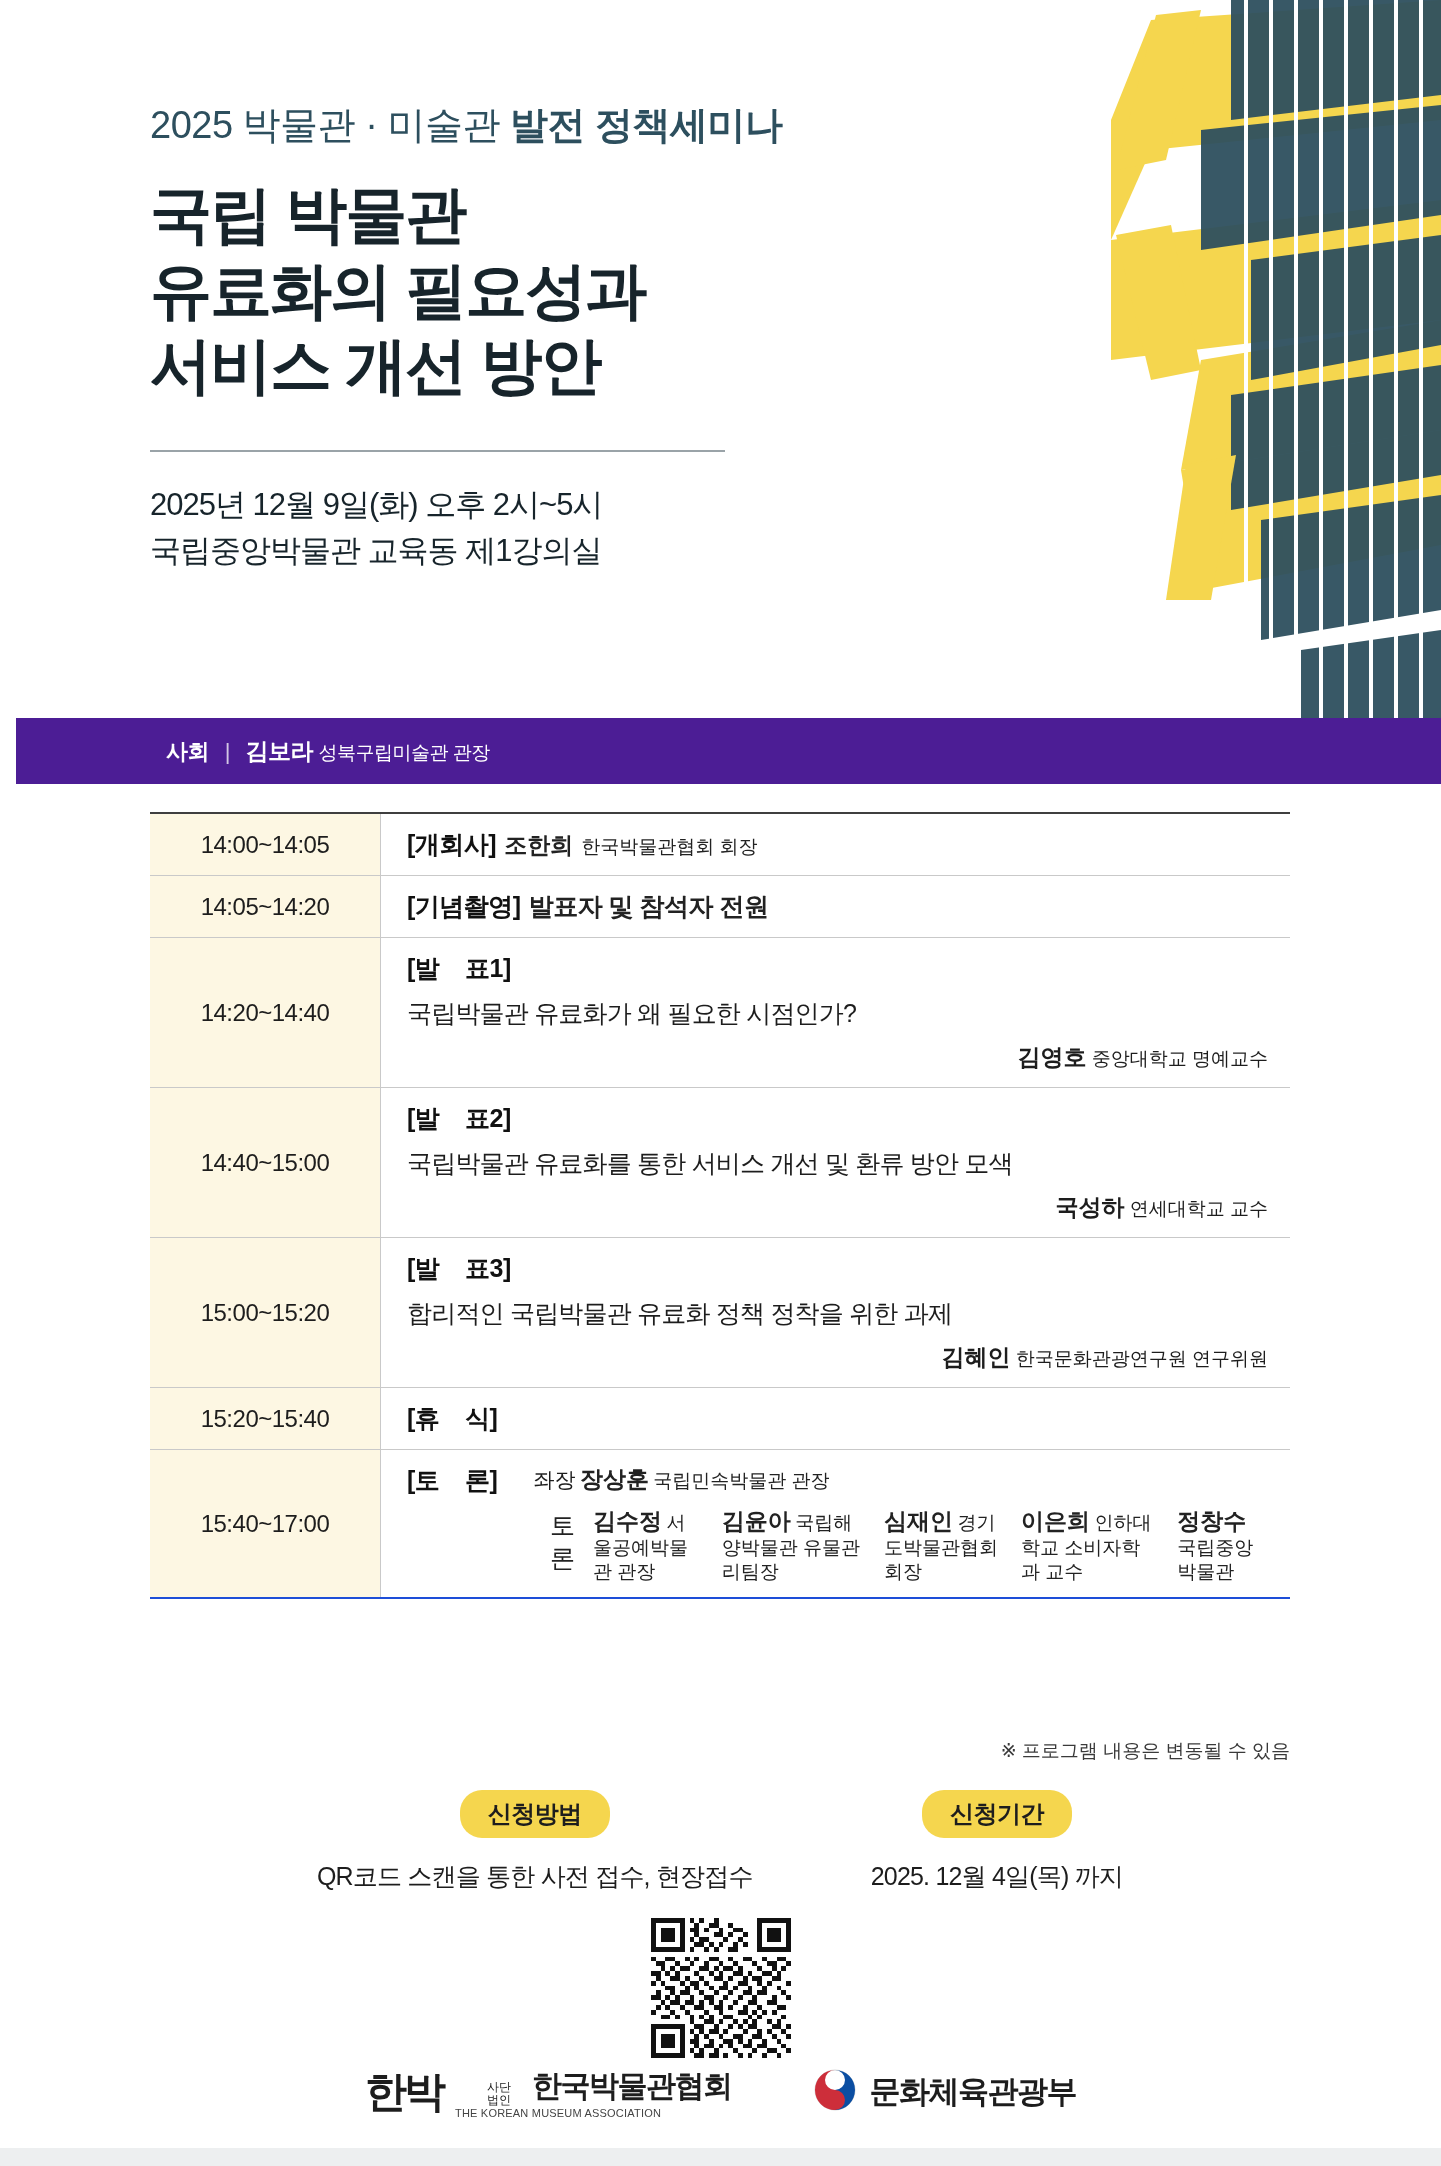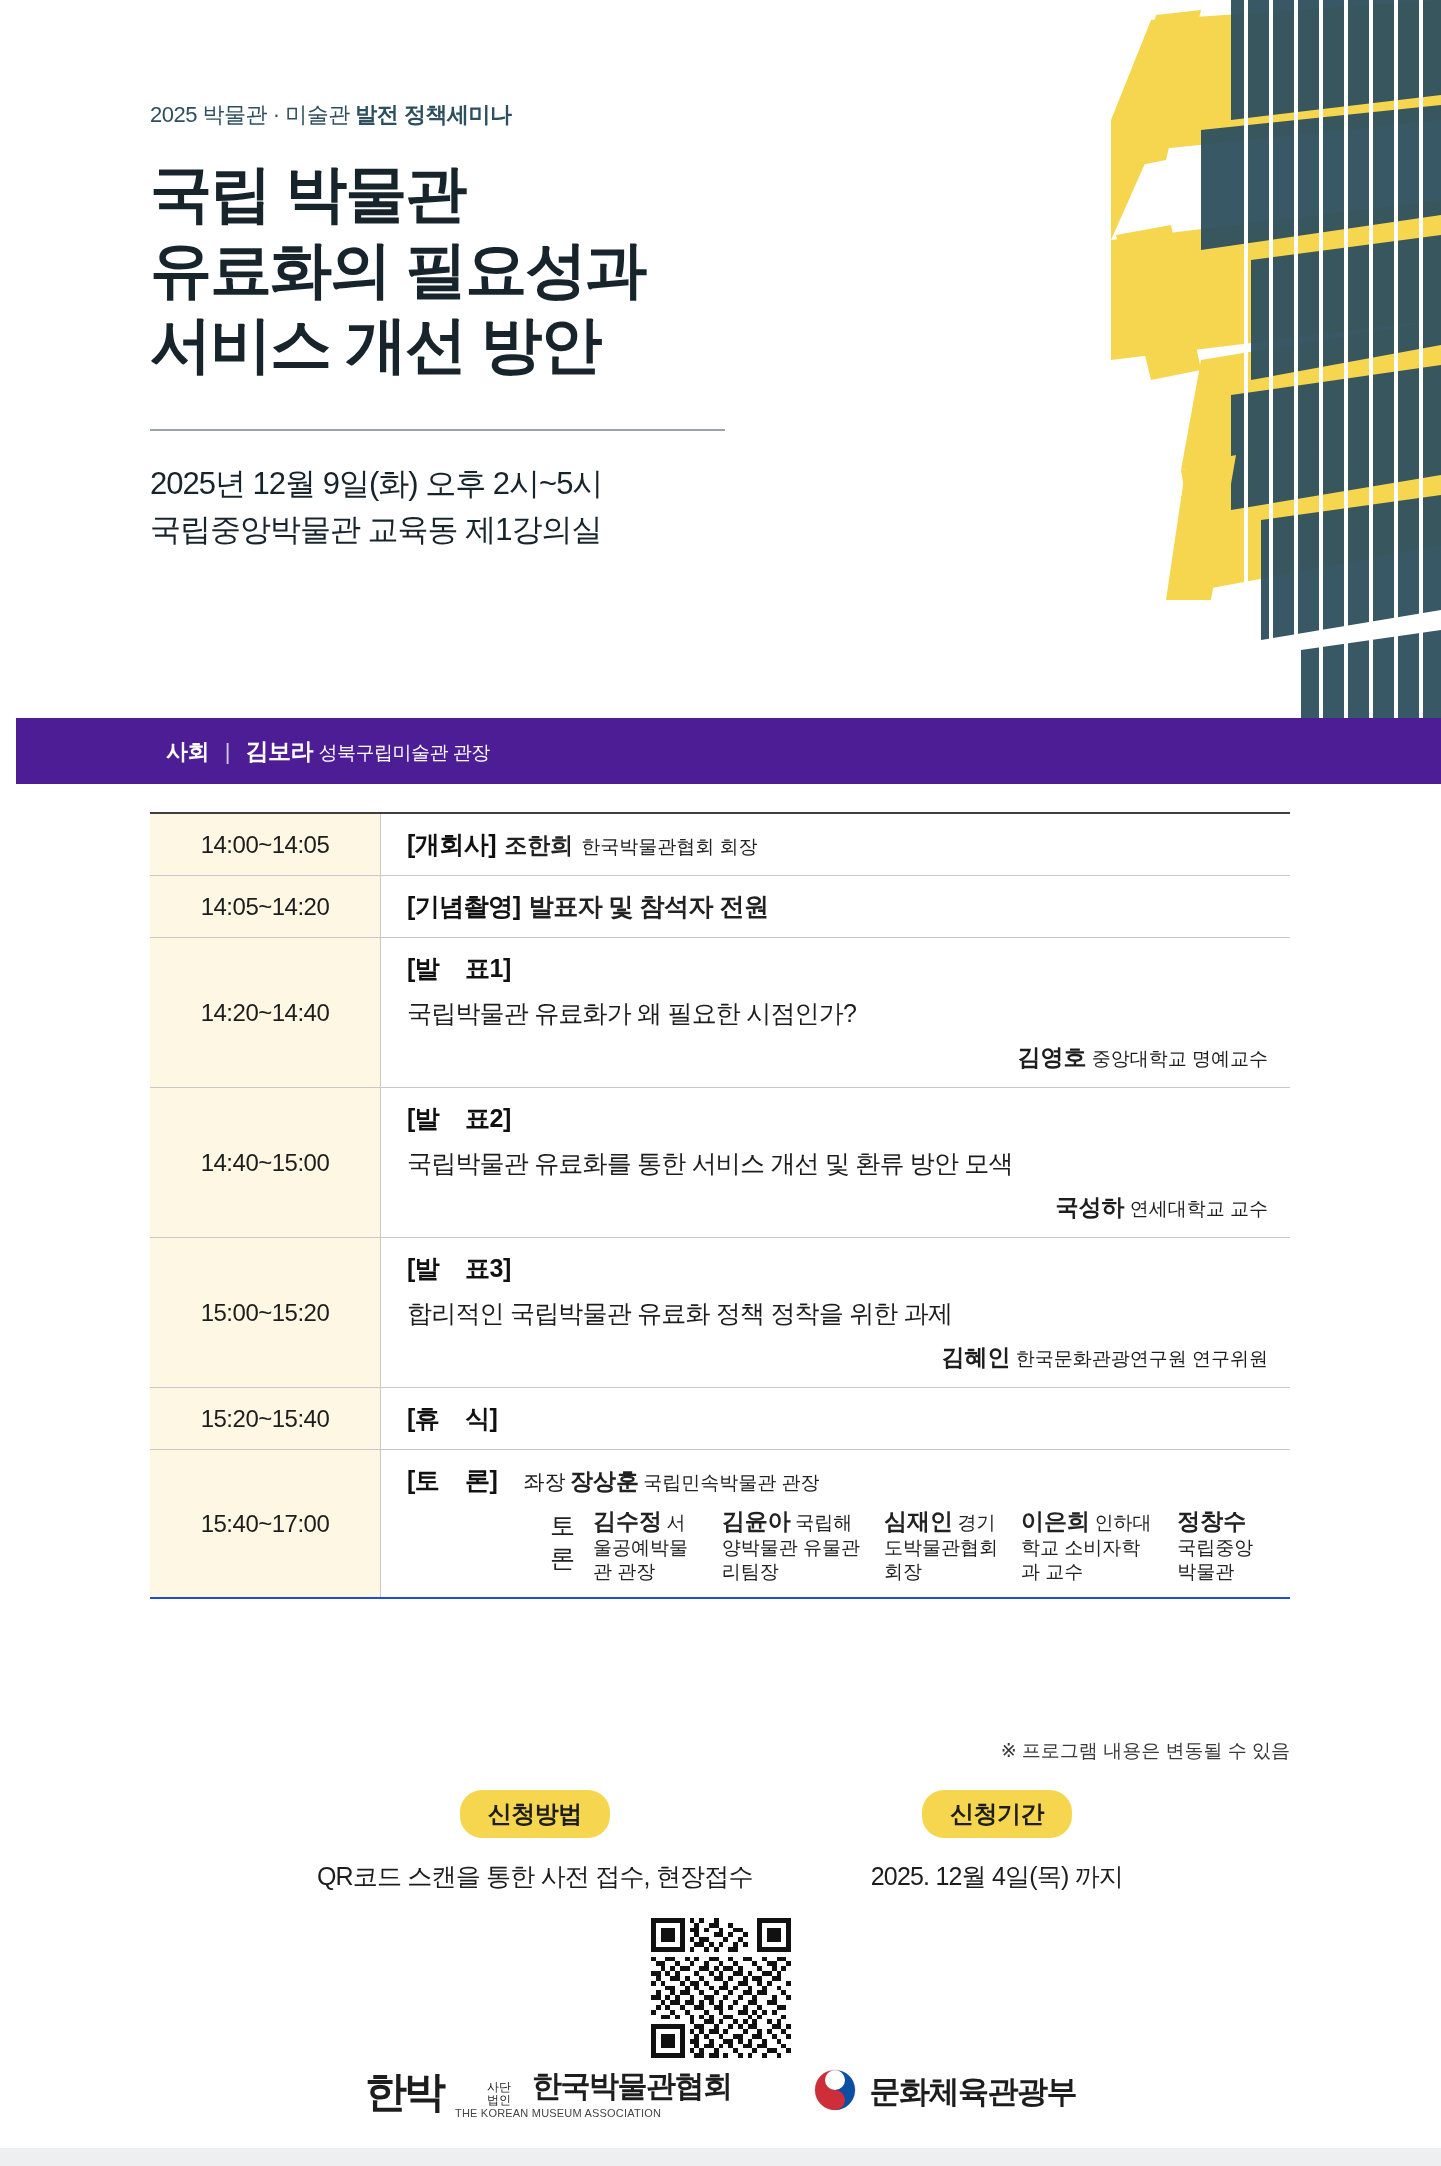--- a/index.html
+++ b/index.html
@@ -32,21 +32,21 @@
   .deco svg { display: block; }
 
   
   .header {
     position: absolute;
     left: 150px;
     top: 100px;
     width: 760px;
   }
   .kicker {
-    font-size: 22px;
+    font-size: 38px;
     color: #2d4f5e;
     letter-spacing: -0.5px;
     margin-bottom: 26px;
   }
   .kicker .b { font-weight: bold; }
   .title {
     font-size: 62px;
     font-weight: bold;
     color: #17242b;
     line-height: 1.22;
@@ -149,22 +149,22 @@
     margin-top: 12px;
     font-size: 19px;
     color: #1d1d1d;
   }
   .speaker .nm { font-weight: bold; font-size: 23px; }
   .speaker .aff { font-size: 19px; }
 
   
   .disc-head {
     display: flex;
-    align-items: flex-end;
-    gap: 26px;
+    align-items: flex-start;
+    gap: 36px;
   }
   .disc-role {
     font-size: 21px;
     color: #1d1d1d;
   }
   .disc-nm { font-weight: bold; font-size: 23px; }
   .disc-aff { font-size: 19px; }
   .disc-list {
     margin-top: 10px;
     display: flex;

